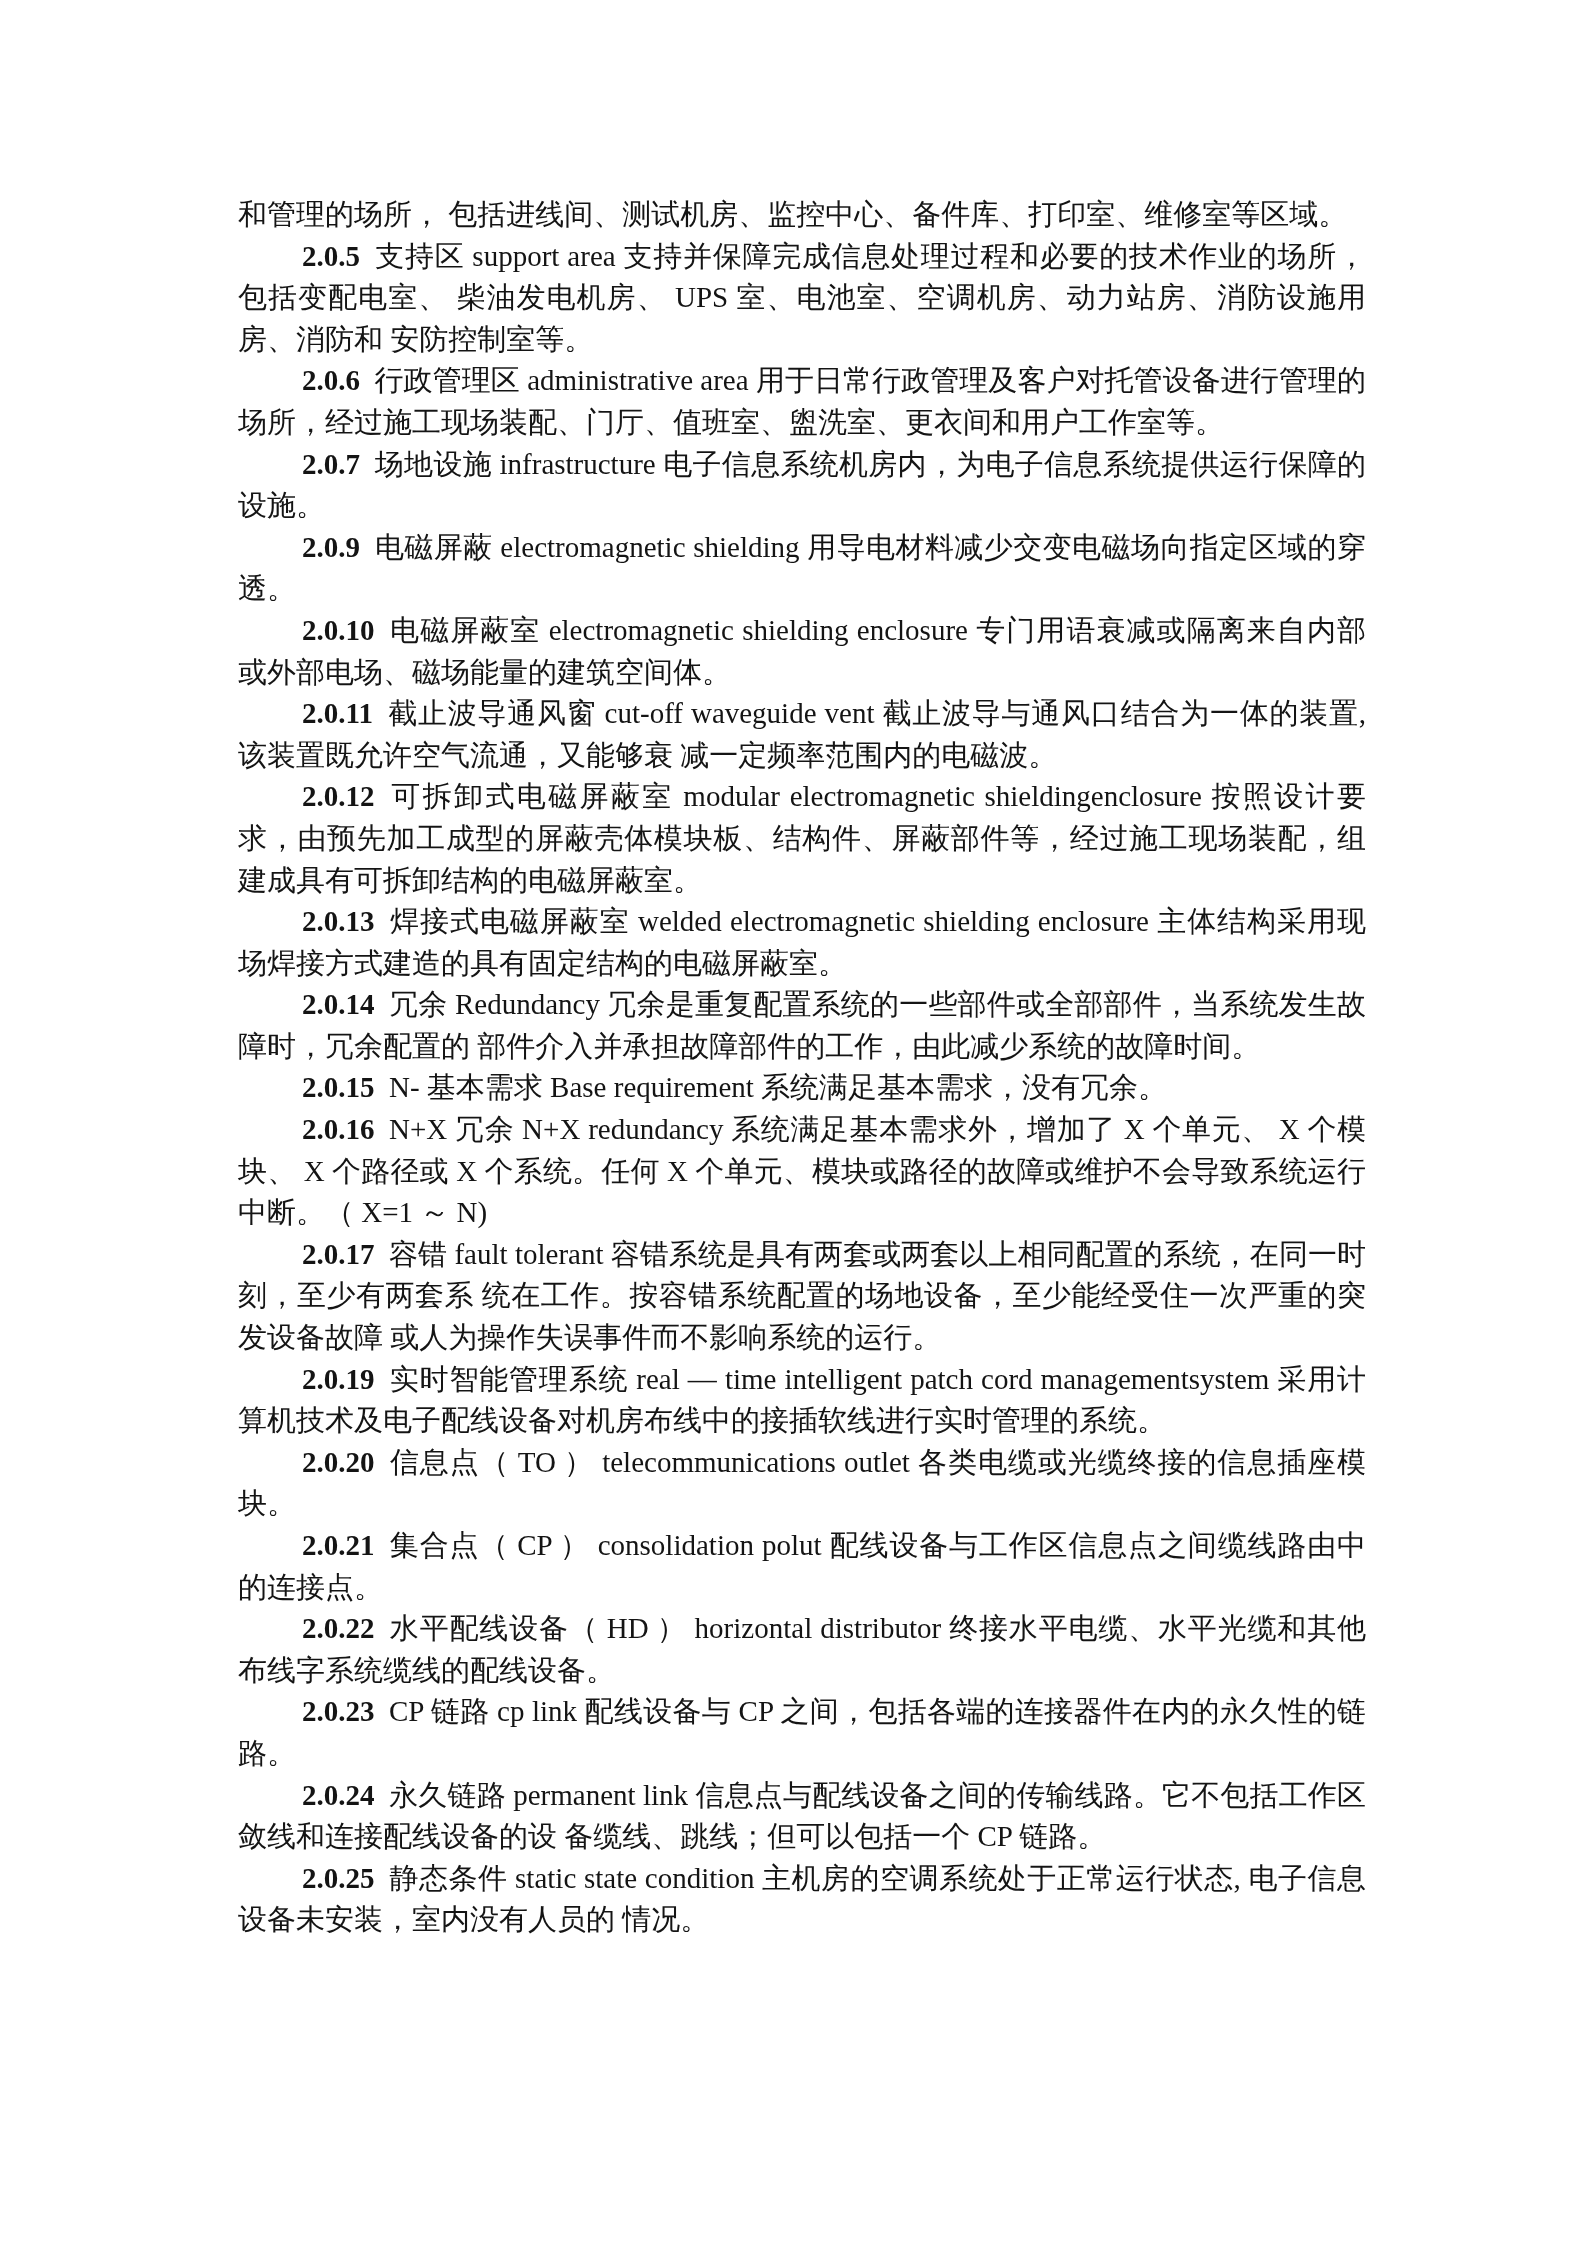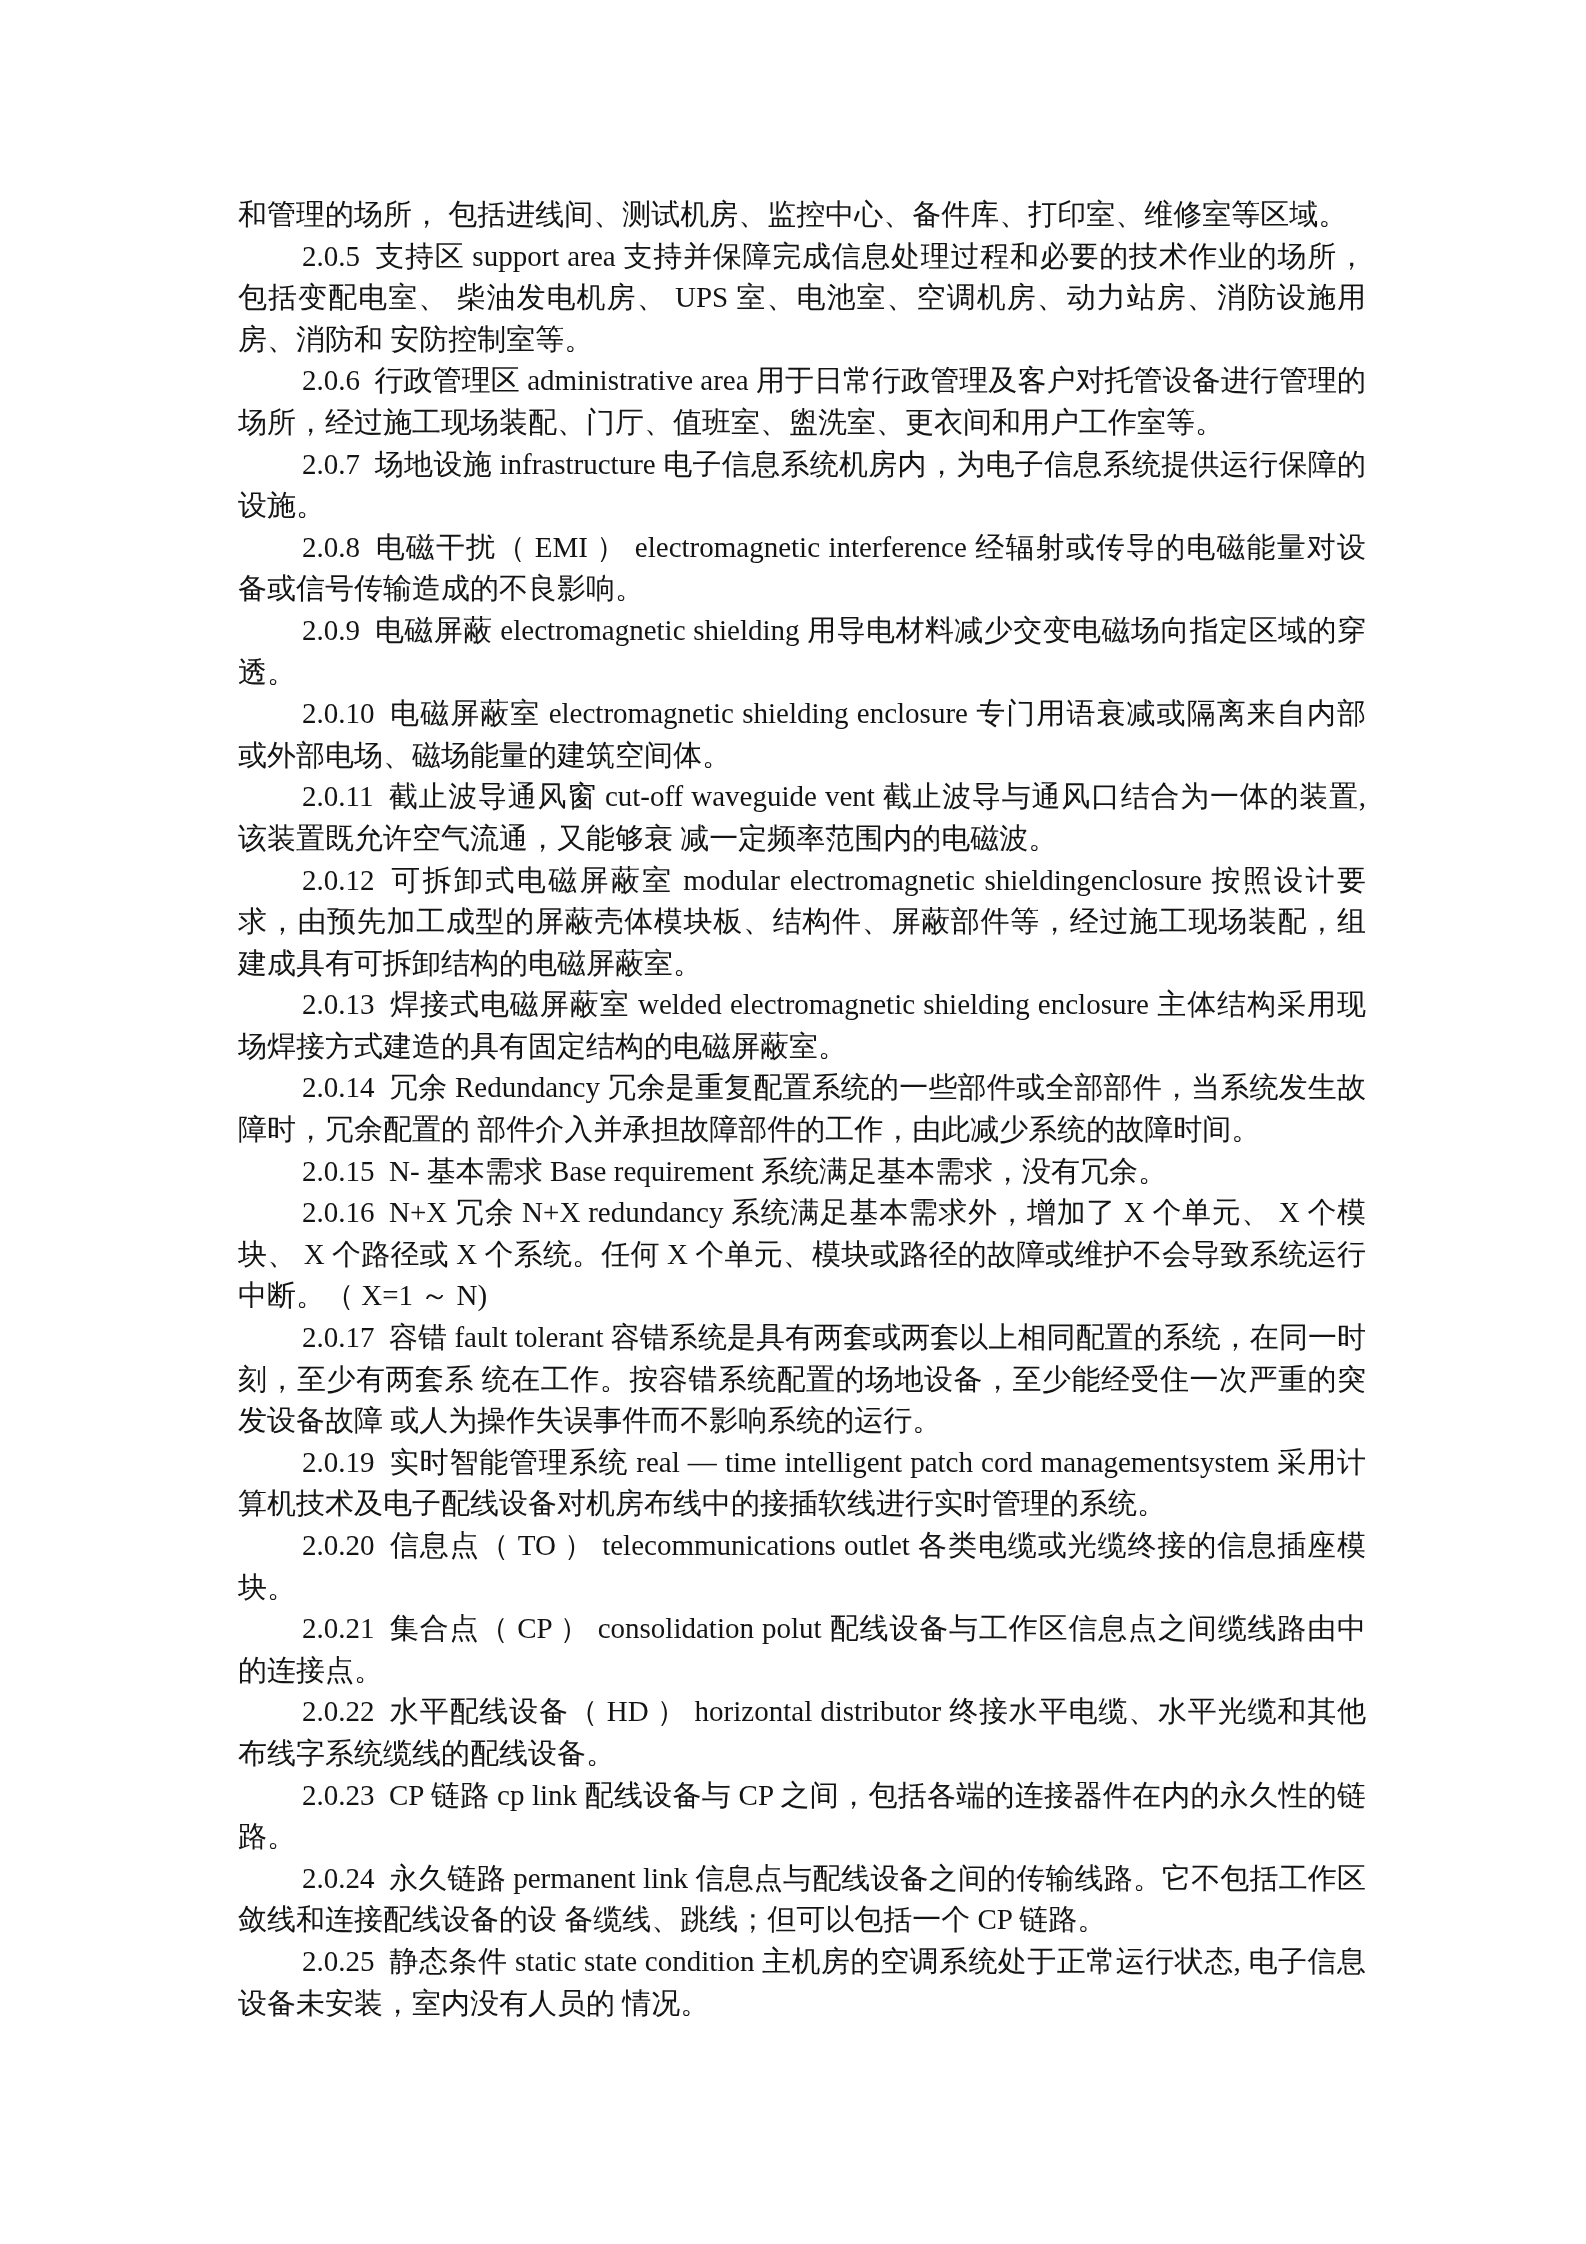--- a/index.html
+++ b/index.html
@@ -26,39 +26,38 @@
     text-align: justify;
   }
   .content p {
     margin: 0;
     padding: 0;
   }
   p.term {
     text-indent: 64px;
   }
   .num {
-    font-weight: normal;
+    font-weight: bold;
     margin-right: 0.5em;
   }
 </style>
 </head>
 <body>
 
 <div class="page">
   <div class="content">
 
     <p class="cont"><span>和管理的场所， 包括进线间、测试机房、监控中心、备件库、打印室、维修室等区域。</span></p>
 
     <p class="term"><b class="num">2.0.5</b><span>支持区 support area 支持并保障完成信息处理过程和必要的技术作业的场所，包括变配电室、 柴油发电机房、 UPS 室、电池室、空调机房、动力站房、消防设施用房、消防和 安防控制室等。</span></p>
 
     <p class="term"><b class="num">2.0.6</b><span>行政管理区 administrative area 用于日常行政管理及客户对托管设备进行管理的场所，经过施工现场装配、门厅、值班室、盥洗室、更衣间和用户工作室等。</span></p>
 
     <p class="term"><b class="num">2.0.7</b><span>场地设施 infrastructure 电子信息系统机房内，为电子信息系统提供运行保障的设施。</span></p>
 
-    <p class="term"><b class="num">2.0.8</b><span>电磁干扰（ EMI ） electromagnetic interference 经辐射或传导的电磁能量对设备或信号传输造成的不良影响。</span></p>
 
     <p class="term"><b class="num">2.0.9</b><span>电磁屏蔽 electromagnetic shielding 用导电材料减少交变电磁场向指定区域的穿透。</span></p>
 
     <p class="term"><b class="num">2.0.10</b><span>电磁屏蔽室 electromagnetic shielding enclosure 专门用语衰减或隔离来自内部或外部电场、磁场能量的建筑空间体。</span></p>
 
     <p class="term"><b class="num">2.0.11</b><span>截止波导通风窗 cut-off waveguide vent 截止波导与通风口结合为一体的装置, 该装置既允许空气流通，又能够衰 减一定频率范围内的电磁波。</span></p>
 
     <p class="term"><b class="num">2.0.12</b><span>可拆卸式电磁屏蔽室 modular electromagnetic shieldingenclosure 按照设计要求，由预先加工成型的屏蔽壳体模块板、结构件、屏蔽部件等，经过施工现场装配，组建成具有可拆卸结构的电磁屏蔽室。</span></p>
 
     <p class="term"><b class="num">2.0.13</b><span>焊接式电磁屏蔽室 welded electromagnetic shielding enclosure 主体结构采用现场焊接方式建造的具有固定结构的电磁屏蔽室。</span></p>

